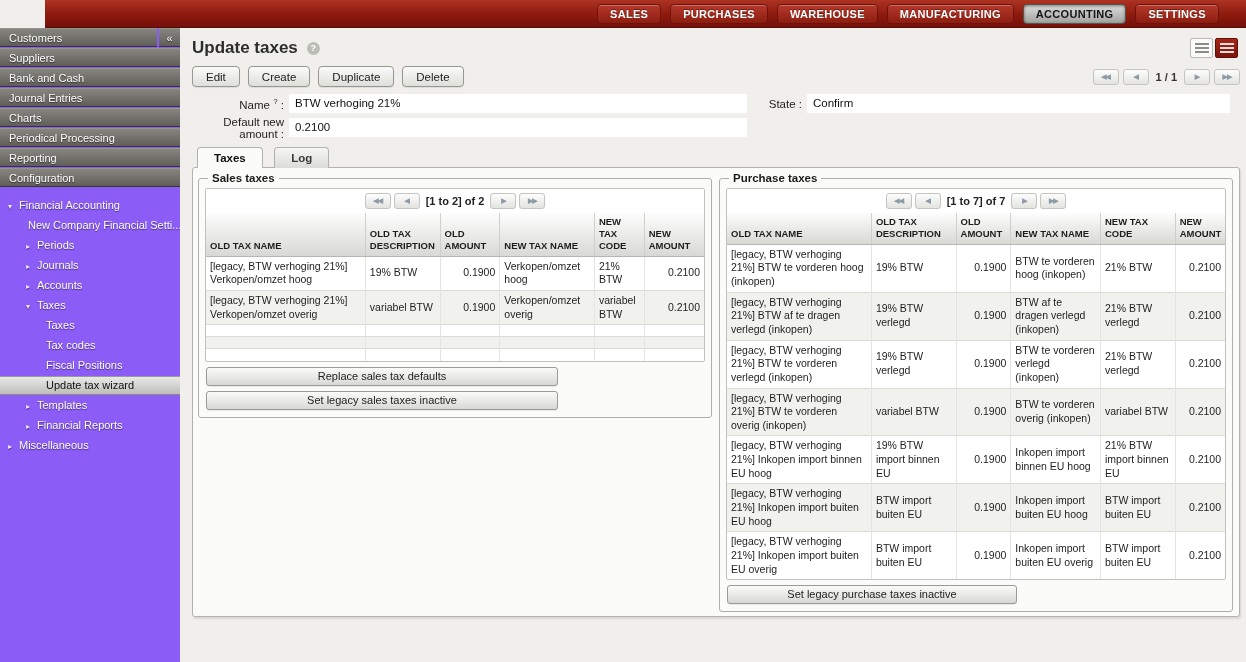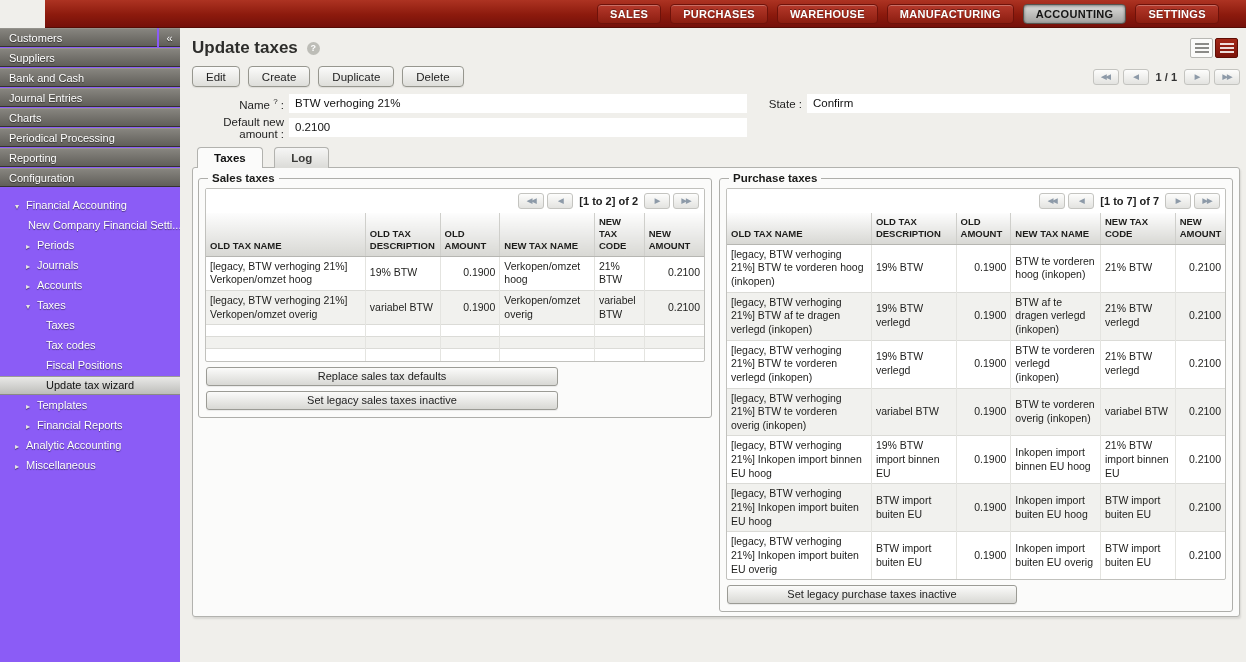--- a/index.html
+++ b/index.html
@@ -20,21 +20,21 @@
   
   .sidebar { width:180px; background:#8b5cf6; color:#fff; flex:none; overflow:hidden; }
   .side-row { display:flex; gap:2px; margin-bottom:1px; }
   .side-btn { flex:1; height:19px; line-height:18px; padding:0 9px; font-size:11px; color:#fff; cursor:pointer;
     background:linear-gradient(#87857f,#605e59); border-top:1px solid #94928c; border-bottom:1px solid #353430;
     text-shadow:0 1px 1px rgba(0,0,0,.55); white-space:nowrap; overflow:hidden; }
   .collapse-btn { flex:none; width:21px; text-align:center; padding:0; }
   .tree { padding-top:8px; }
   .tree-item { height:19px; line-height:19px; margin-bottom:1px; font-size:11px; cursor:pointer; white-space:nowrap; overflow:hidden; text-shadow:0 1px 1px rgba(0,0,0,.5); }
   .tree-item .arrow { display:inline-block; width:11px; font-size:8px; color:#e8e8e4; }
-  .pl0 { padding-left:15px; } .pl1 { padding-left:26px; } .pl1b { padding-left:28px; } .pl2 { padding-left:46px; }
+  .pl0 { padding-left:8px; } .pl1 { padding-left:26px; } .pl1b { padding-left:28px; } .pl2 { padding-left:46px; }
   .tree-item.selected { background:linear-gradient(#e9e9e7,#bdbdba); color:#101010; text-shadow:none;
     border-top:1px solid #9b9b97; border-bottom:1px solid #8a8a86; height:19px; line-height:17px; }
 
   
   .main { flex:1; padding:8px 6px 0 12px; position:relative; }
   .title-row { display:flex; align-items:center; height:24px; }
   .page-title { font-size:17px; font-weight:bold; color:#2d2d2b; }
   .help-badge { margin-left:9px; width:13px; height:13px; border-radius:50%; background:#bdbdb7; color:#fff;
     font-size:9px; font-weight:bold; display:flex; align-items:center; justify-content:center; cursor:pointer; }
   .view-toggles { margin-left:auto; display:flex; gap:2px; margin-right:2px; }
@@ -68,21 +68,21 @@
   .tab.active { background:#fbfbfa; color:#111; }
   .tab.inactive { background:linear-gradient(#f6f6f5,#dbdbd7); color:#3a3a38; }
 
   .tab-panel { border:1px solid #b2b2ae; border-radius:3px; background:#fbfbfa; min-height:428px; padding:4px 5px;
     display:flex; align-items:flex-start; gap:7px; box-shadow:1px 2px 2px rgba(0,0,0,.10); }
 
   fieldset { border:1px solid #aeaeaa; border-radius:3px; width:514px; padding:4px 6px 7px; background:transparent; }
   legend { font-size:11.5px; font-weight:bold; color:#1b1b19; padding:0 4px; margin-left:3px; }
 
   .tbl-wrap { border:1px solid #c1c1bd; border-radius:2px; background:#fff; overflow:hidden; }
-  .grid-pager { display:flex; justify-content:flex-end; align-items:center; gap:3px; padding:4px 5px 4px; font-size:11px; font-weight:bold; color:#222; background:#fff; }
+  .grid-pager { display:flex; justify-content:center; align-items:center; gap:3px; padding:4px 5px 4px; font-size:11px; font-weight:bold; color:#222; background:#fff; }
   table { width:100%; border-collapse:collapse; table-layout:fixed; font-size:10.5px; color:#1d1d1b; }
   thead th { background:linear-gradient(#fdfdfd,#d8d8d4); font-size:9.5px; font-weight:bold; text-align:left; padding:3px 4px 4px;
     border-bottom:1px solid #b6b6b2; vertical-align:bottom; line-height:1.25; }
   thead th + th { border-left:1px solid #cfcfcb; }
   tbody td { padding:3px 4px; border-top:1px solid #dbdbd7; vertical-align:middle; line-height:1.3; overflow:hidden; word-wrap:break-word; }
   tbody td + td { border-left:1px solid #e4e4e0; }
   tr.alt td { background:#f1f1ee; }
   td.num, th.num { text-align:right; }
   tr.empty td { height:12px; padding:2px 4px; }
 
@@ -144,21 +144,20 @@
       <div class="tree-item pl1"><span class="arrow">▸</span><span>Periods</span></div>
       <div class="tree-item pl1"><span class="arrow">▸</span><span>Journals</span></div>
       <div class="tree-item pl1"><span class="arrow">▸</span><span>Accounts</span></div>
       <div class="tree-item pl1"><span class="arrow">▾</span><span>Taxes</span></div>
       <div class="tree-item pl2"><span>Taxes</span></div>
       <div class="tree-item pl2"><span>Tax codes</span></div>
       <div class="tree-item pl2"><span>Fiscal Positions</span></div>
       <div class="tree-item pl2 selected"><span>Update tax wizard</span></div>
       <div class="tree-item pl1"><span class="arrow">▸</span><span>Templates</span></div>
       <div class="tree-item pl1"><span class="arrow">▸</span><span>Financial Reports</span></div>
-      <div class="tree-item pl0"><span class="arrow">▸</span><span>Analytic Accounting</span></div>
       <div class="tree-item pl0"><span class="arrow">▸</span><span>Miscellaneous</span></div>
     </div>
   </div>
 
   <div class="main">
 
     <div class="title-row">
       <span class="page-title">Update taxes</span>
       <span class="help-badge">?</span>
       <div class="view-toggles">

